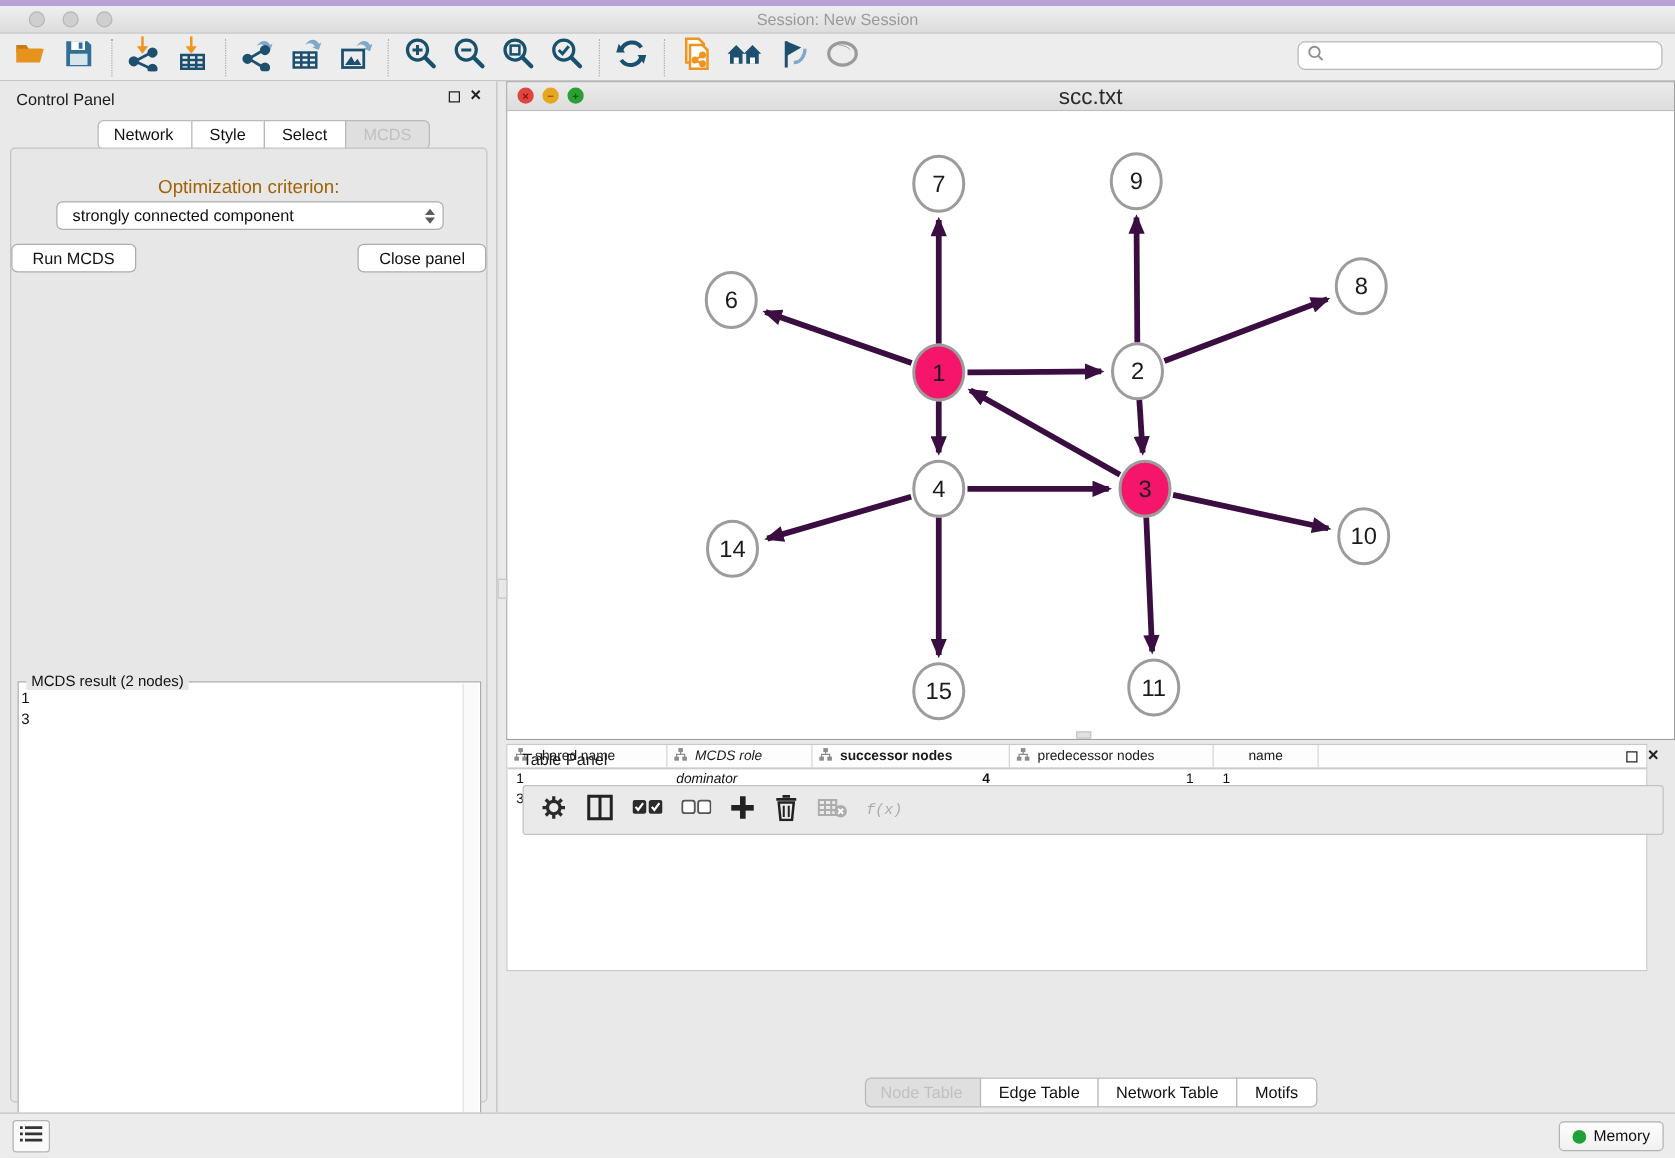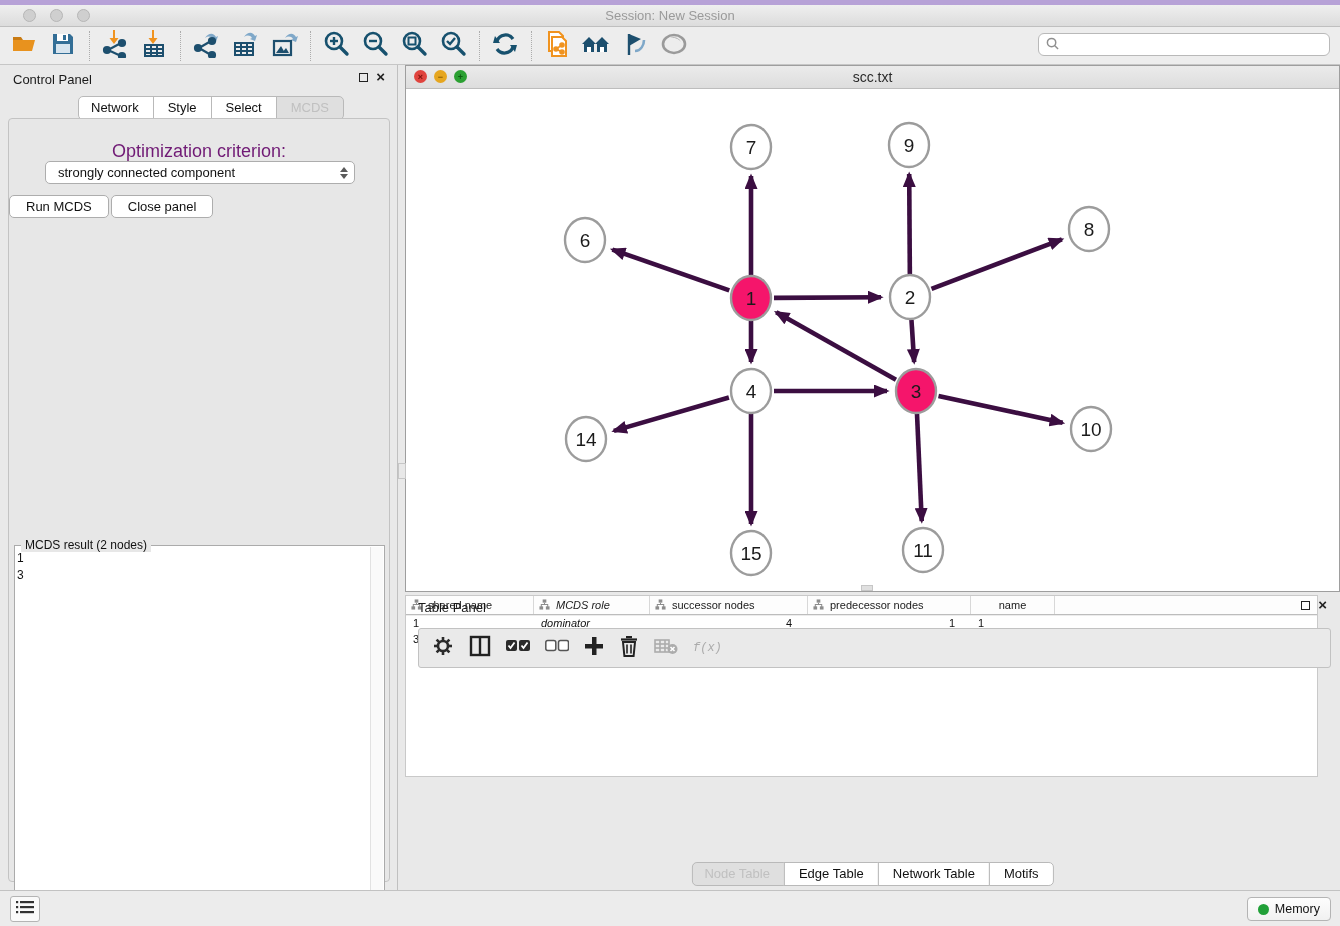--- a/index.html
+++ b/index.html
@@ -32,54 +32,54 @@
   .close-icon { font-size:15px; font-weight:bold; color:#222; line-height:10px; }
 
   .seg-tabs { display:flex; }
   .seg { padding:3px 14px 4px; background:#fff; border:1px solid #B9B9B9; font-size:13px; color:#111;
     margin-left:-1px; white-space:nowrap; }
   .seg:first-child { border-radius:5px 0 0 5px; margin-left:0;padding-left:12px; }
   .seg:last-child { border-radius:0 5px 5px 0; }
   .seg.active-gray { background:#DFDFDF; color:#C0C0C0; }
 
   #cp-content { left:8px; top:53px; width:382px; height:764px; border:1px solid #C3C3C3; border-radius:4px; background:#E7E7E7; }
-  #opt-label { width:100%; text-align:center; top:22px; font-size:18px; color:#701a75; }
+  #opt-label { width:100%; text-align:center; top:22px; font-size:15px; color:#a16207; }
   #criterion-select { left:36px; top:42px; width:310px; height:23px; background:#fff; border:1px solid #ADADAD;
     border-radius:5px; display:flex; align-items:center; padding:0 6px 0 12px; font-size:13px; color:#111; }
   #criterion-select .grow { flex:1; }
   .stepper { display:flex; flex-direction:column; gap:2px; align-items:center; }
   .tri-up { width:0; height:0; border-left:4px solid transparent; border-right:4px solid transparent; border-bottom:5px solid #5a5a5a; }
   .tri-down { width:0; height:0; border-left:4px solid transparent; border-right:4px solid transparent; border-top:5px solid #5a5a5a; }
-  #cp-buttons { top:76px; width:100%; display:flex; justify-content:flex-start; gap:2px; }
+  #cp-buttons { top:76px; width:100%; display:flex; justify-content:space-between; gap:2px; }
   .mac-btn { background:#fff; border:1px solid #ADADAD; border-radius:5px; font-size:13px; color:#111; padding:3px 16px; font-family:"Liberation Sans",sans-serif; }
 
   #result-box { left:5px; top:426px; width:371px; height:378px; border:1px solid #ABABAB; background:#fff; }
   #result-legend { left:6px; top:-8px; background:#E7E7E7; padding:0 4px; font-size:12px; color:#111; }
   #result-text { left:2px; top:4px; font-size:12px; line-height:17px; color:#111; }
   #result-scroll { right:1px; top:1px; bottom:1px; width:13px; background:#FAFAFA; border-left:1px solid #E2E2E2; }
 
   
   #network-window { left:405px; top:65px; width:935px; height:527px; border:1px solid #9E9E9E; background:#fff; }
   #nw-titlebar { left:0; top:0; right:0; height:23px; background:linear-gradient(#EBEBEB,#DDDDDD); border-bottom:1px solid #BDBDBD; }
-  #nw-titlebar .title { width:100%; text-align:center; line-height:22px; font-size:14px; color:#2b2b2b; }
+  #nw-titlebar .title { width:100%; text-align:center; line-height:22px; font-size:18px; color:#2b2b2b; }
   .tl-sym { width:13px; height:13px; border-radius:50%; top:4px; font-size:9px; font-weight:bold;
     display:flex; align-items:center; justify-content:center; }
   #graph-wrap { left:0; top:23px; width:933px; height:502px; background:#fff; }
   .splitter-v { left:-8px; top:397px; width:8px; height:16px; background:#E8E8E8; border:1px solid #C6C6C6; }
   .splitter-h { left:455px; bottom:0px; width:12px; height:6px; background:#E0E0E0; border:1px solid #C6C6C6; }
 
   
   #table-panel { left:405px; top:595px; width:935px; height:295px; background:#E9E9E9; }
   #tp-toolbar { left:13px; top:33px; width:1313px; max-width:913px; height:40px; background:#EAEAEA;
     border:1px solid #C2C2C2; border-radius:3px; display:flex; align-items:center; gap:15px; padding-left:13px; }
   #tp-table { left:13px; top:80px; width:913px; height:182px; background:#fff; border:1px solid #C9C9C9; overflow:hidden; }
   .thead { display:flex; height:19px; border-bottom:1px solid #BDBDBD; box-shadow:0 1px 0 #ECECEC; background:#FDFDFD; }
   .thcell { display:flex; align-items:center; font-size:11px; color:#1a1a1a; border-right:1px solid #D8D8D8; padding-left:5px; gap:6px; }
   .thcell.center { justify-content:center; padding-left:0; }
-  .c1 { width:128px; } .c2 { width:116px;font-style:italic; } .c3 { width:158px; } .c4 { width:163px; } .c5 { width:84px; }
+  .c1 { width:128px; } .c2 { width:116px;font-style:italic; } .c3 { width:158px;font-weight:bold; } .c4 { width:163px; } .c5 { width:84px; }
   .trow { display:flex; height:16px; align-items:center; }
   .tcell { font-size:11px; color:#111; padding-left:7px; }
   .tcell.c3, .tcell.c4 { text-align:right; padding-left:0; padding-right:16px; }
   #tp-tabs { bottom:4px; left:50%; transform:translateX(-50%); }
 
   
   #statusbar { left:0; top:890px; width:1340px; height:36px; background:#ECECEC; border-top:1px solid #C2C2C2; }
   #list-btn { left:10px; top:5px; width:30px; height:26px; background:#FAFAFA; border:1px solid #B4B4B4; border-radius:3px;
     display:flex; align-items:center; justify-content:center; }
   #memory-btn { right:9px; top:6px; height:24px; background:linear-gradient(#FDFDFD,#F1F1F1); border:1px solid #B4B4B4;

